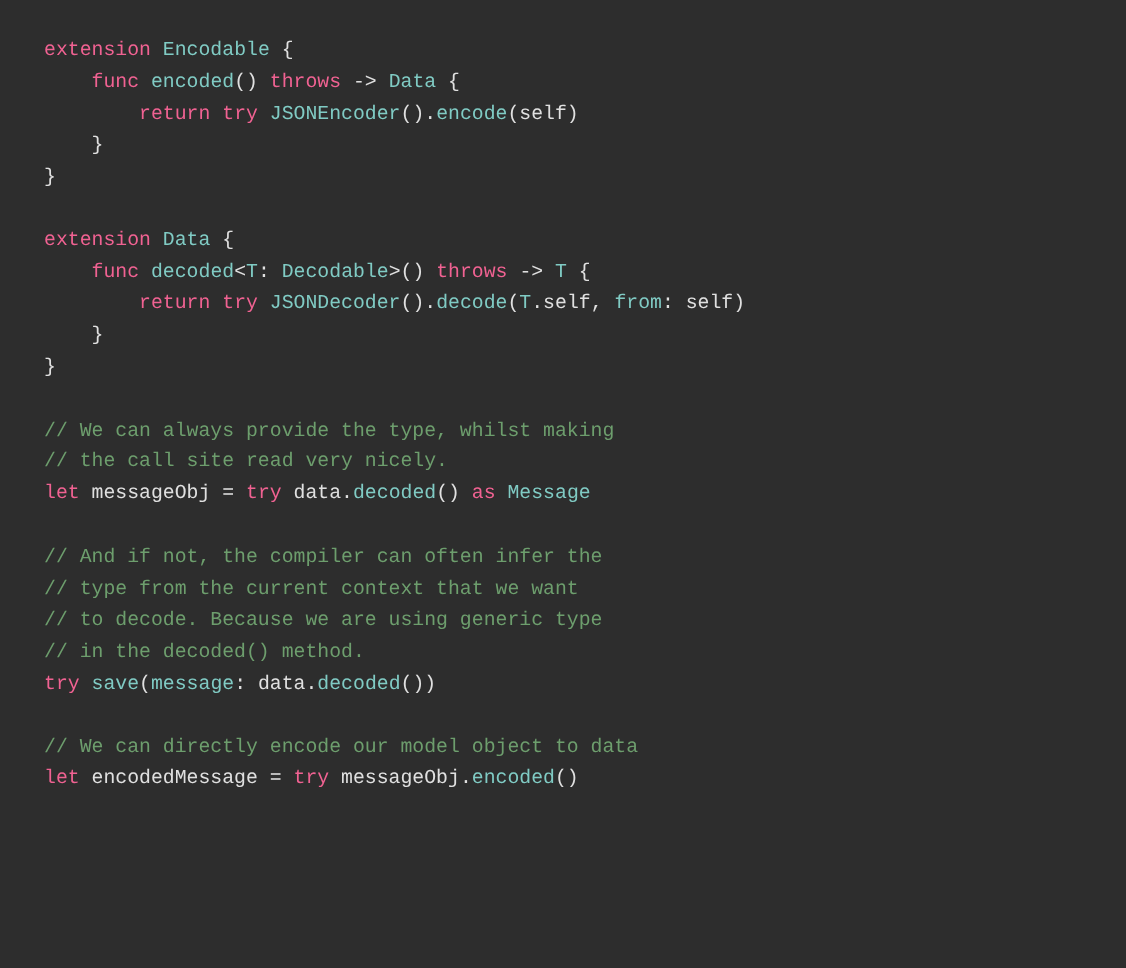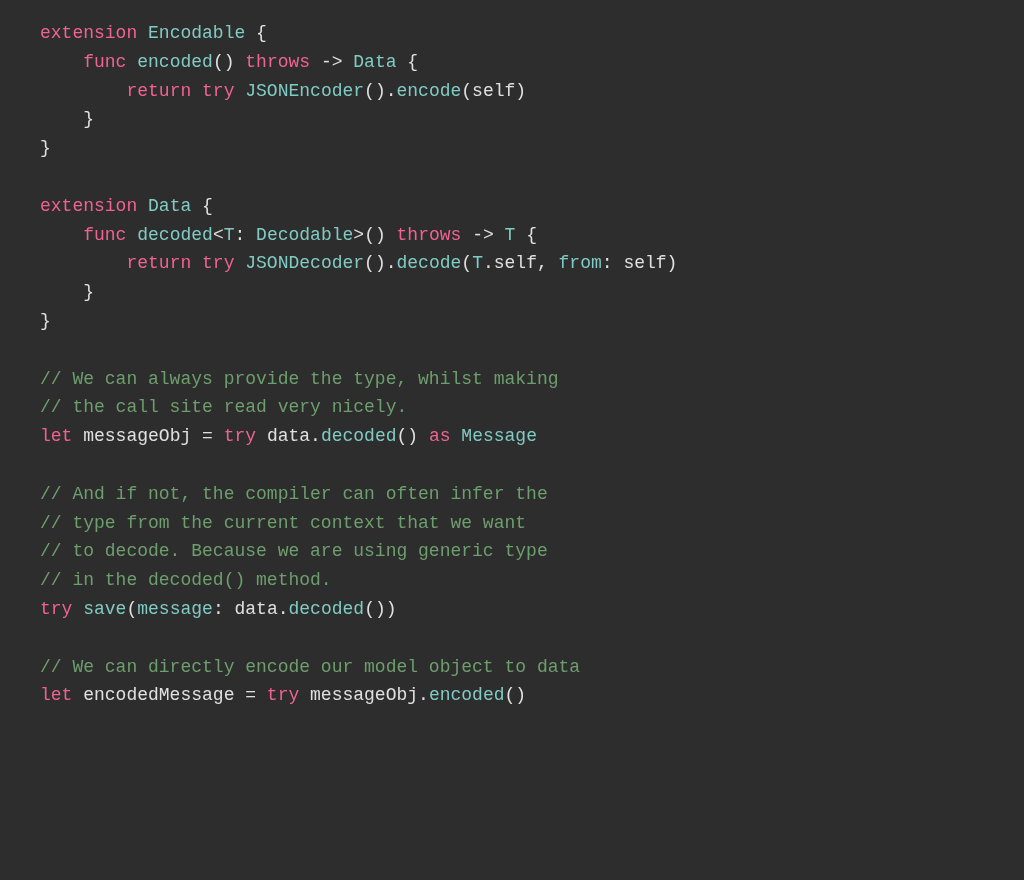--- a/index.html
+++ b/index.html
@@ -12,21 +12,21 @@
       width: 1024px;
       height: 880px;
       background-color: #2d2d2d;
       font-family: 'Courier New', Courier, monospace;
       font-size: 18px;
       line-height: 1.6;
       overflow: hidden;
     }
 
     .code-block {
-      padding: 19px 40px;
+      padding: 32px 40px;
       white-space: pre;
     }     
 
     .line {
       display: block;
       min-height: 1.6em;
     }
   </style>
 </head>
 <body>

